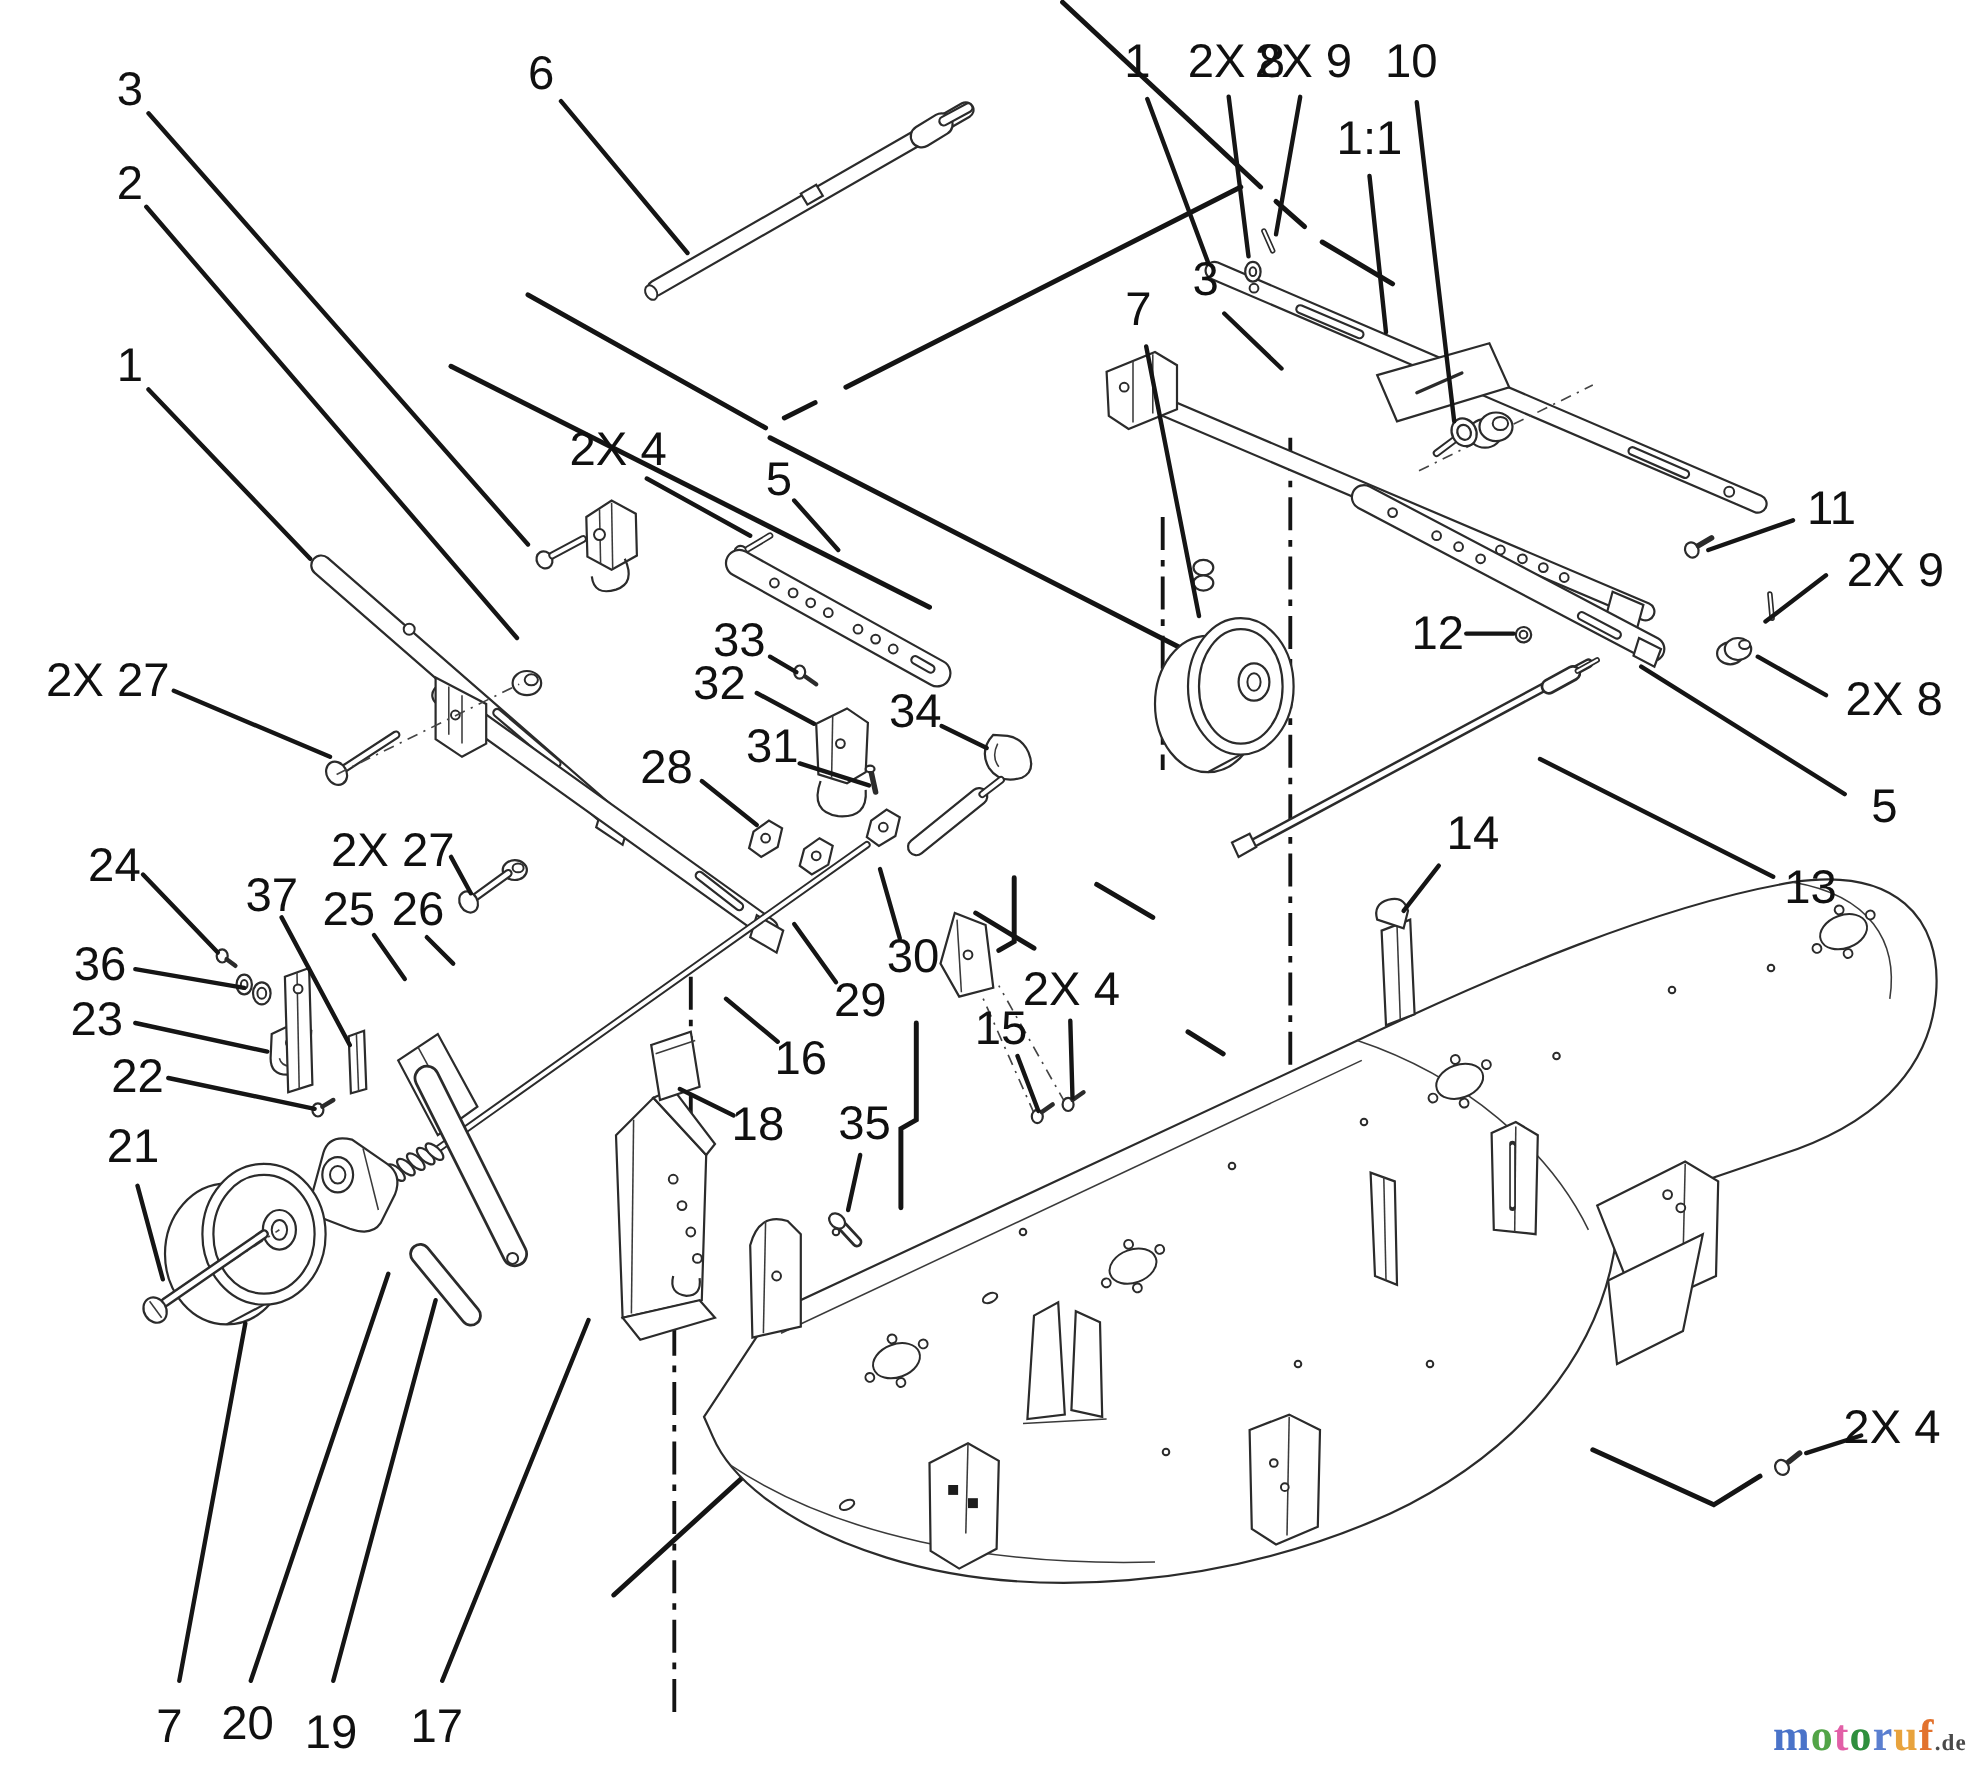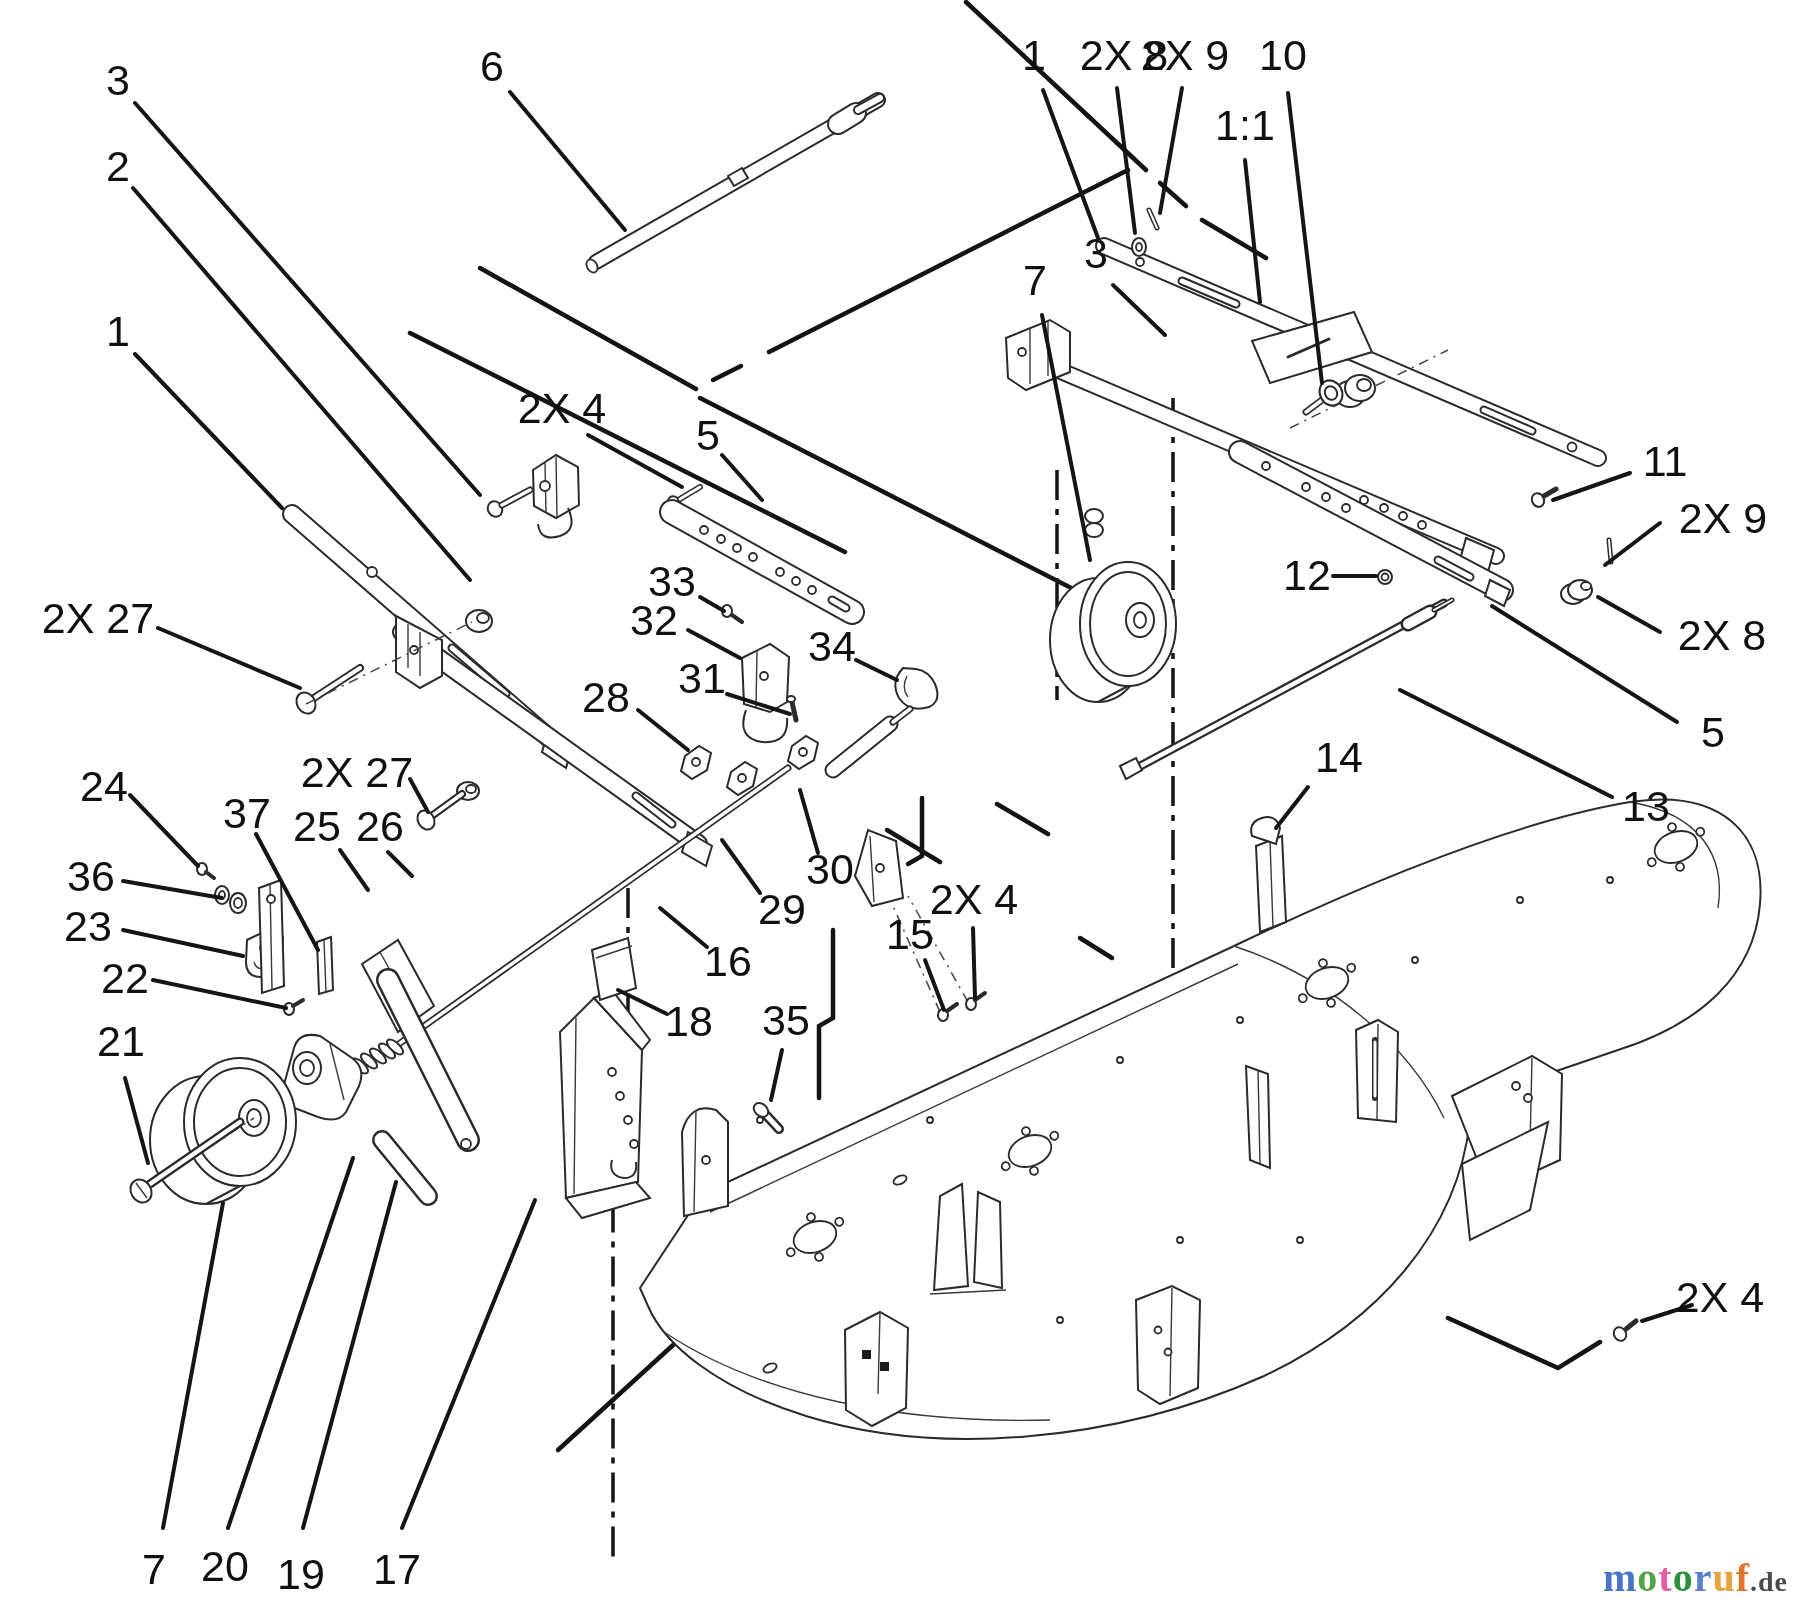--- a/index.html
+++ b/index.html
@@ -15,21 +15,21 @@
   .hole{stroke:#2b2b2b;stroke-width:1.8;fill:#ffffff;}
   .phantom{stroke:#141414;stroke-width:4.5;fill:none;stroke-linecap:round;}
   .phantom-dd{stroke:#141414;stroke-width:3.5;fill:none;stroke-dasharray:30 9 6 9;}
   .axis{stroke:#444;stroke-width:1.5;fill:none;stroke-dasharray:10 6 2 6;}
   .darkbit{fill:#1c1c1c;stroke:none;}
   .leader{fill:none;stroke:#151515;stroke-width:4;stroke-linecap:round;}
   text.callout{font-family:"Liberation Sans",sans-serif;font-size:43px;fill:#101010;}
   
   #logo{position:absolute;right:12px;bottom:8px;font-family:"Liberation Serif",serif;
         font-weight:700;font-size:40px;letter-spacing:1px;user-select:none;}
-  #logo .tld{font-size:28px;font-weight:700;}
+  #logo .tld{font-size:21px;font-weight:700;}
 </style>
 </head>
 <body>
 
 <div id="stage">
 <svg width="1800" height="1609" viewBox="0 0 1800 1609">
 
   <g>
     <polyline class="phantom" points="480,268 696,389"></polyline>
     <polyline class="phantom" points="713,380 741,366"></polyline>

